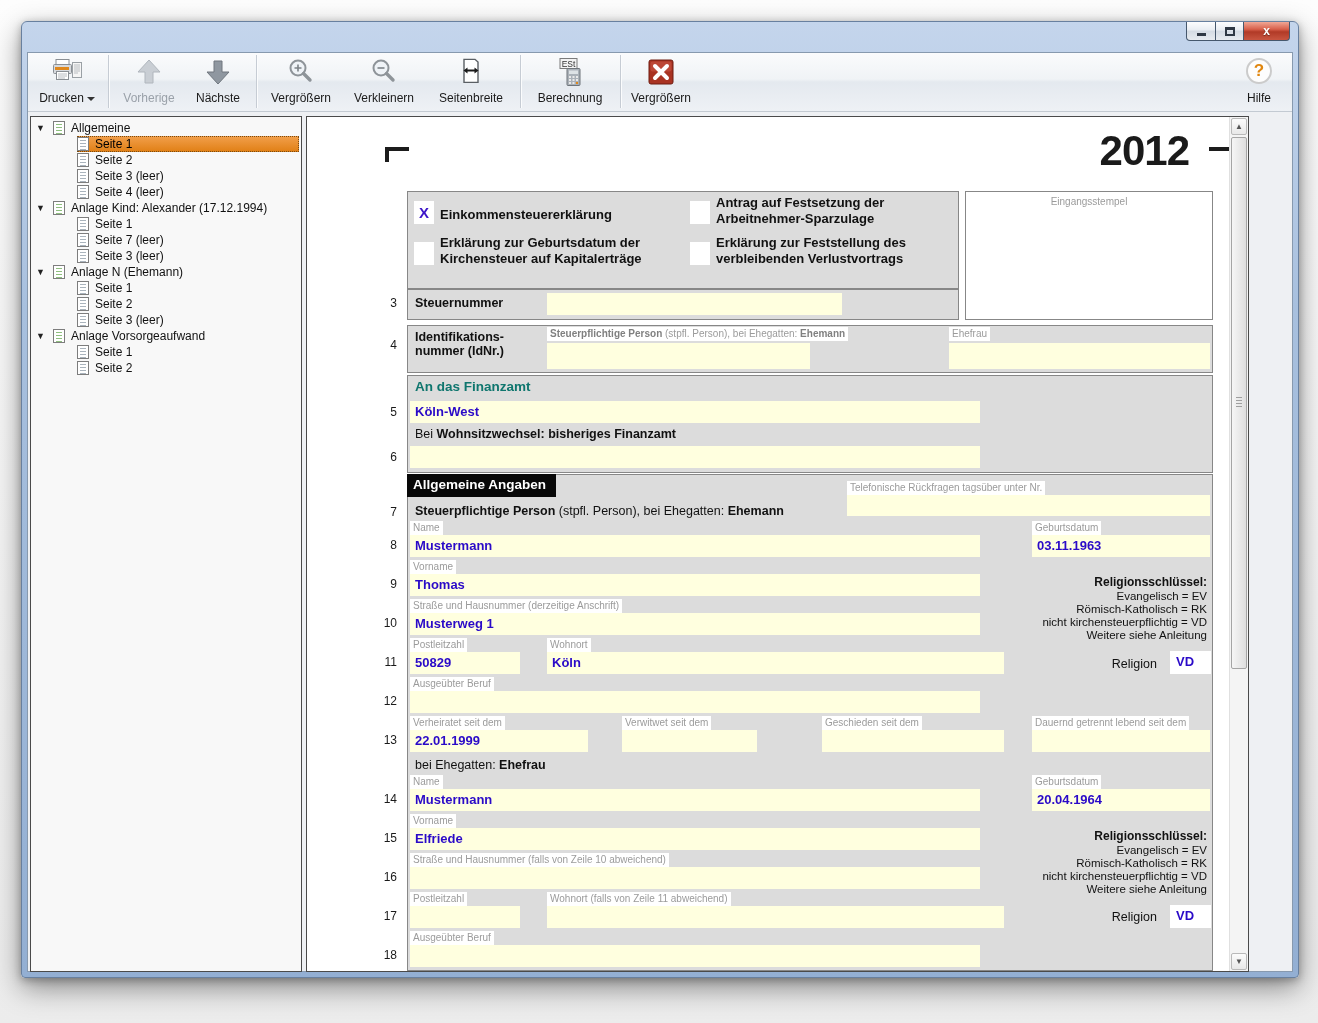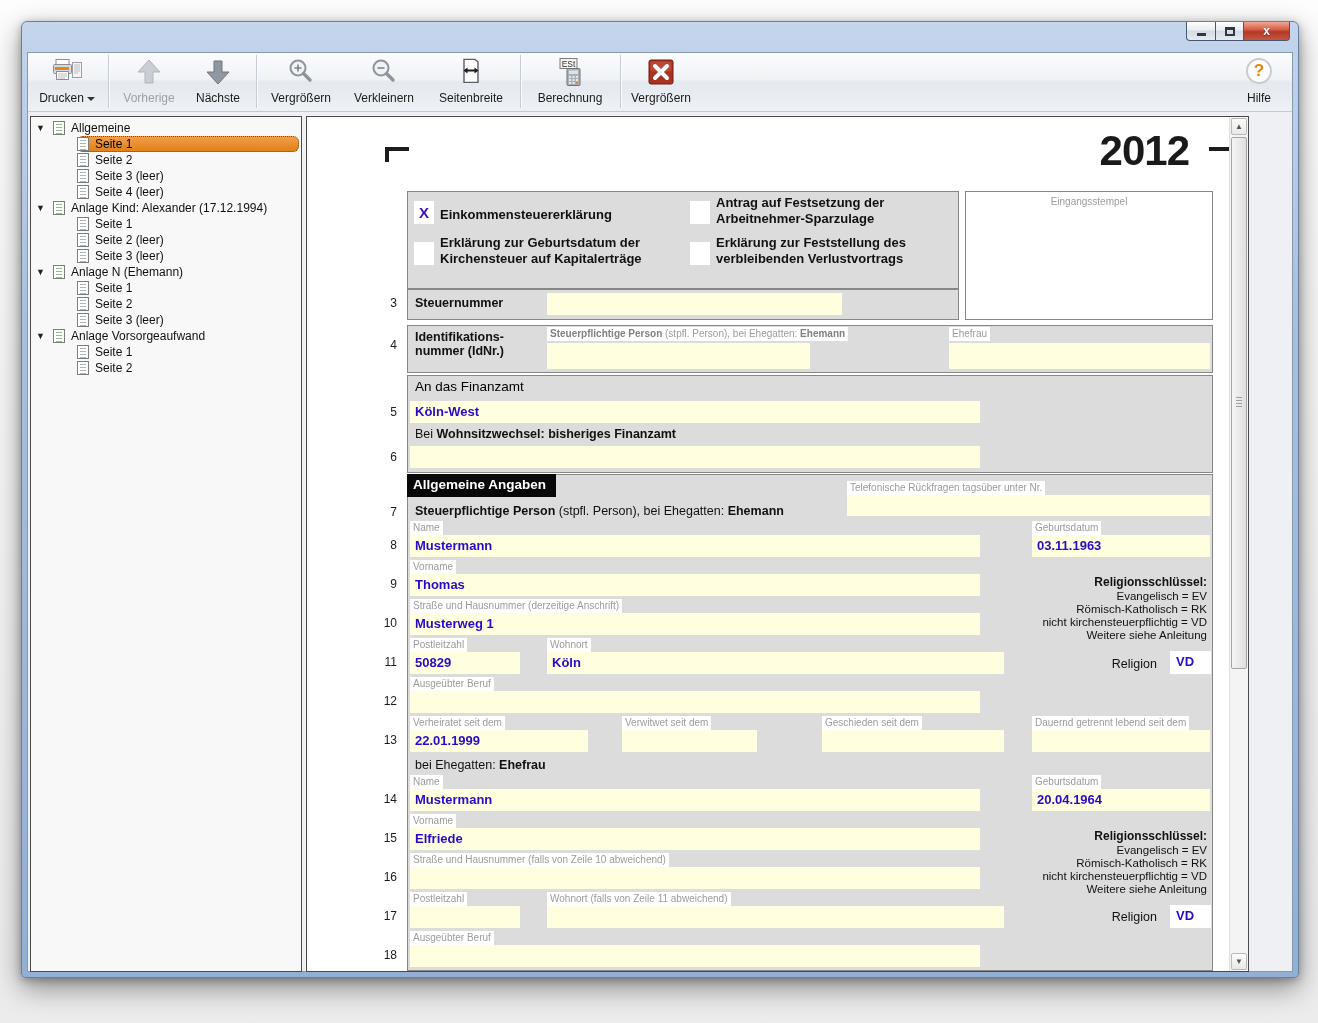--- a/index.html
+++ b/index.html
@@ -55,21 +55,21 @@
     border-top:4px solid #333; margin-left:3px; margin-top:2px; }
   .hilfe-icon { width:26px; height:26px; border-radius:50%; background:#fdfdfd; border:2px solid #cbcbcb;
     display:flex; align-items:center; justify-content:center; }
   .hilfe-icon::before { content:'?'; color:#e0860f; font-weight:bold; font-size:17px; }
 
   
   .sidebar { position:absolute; left:2px; top:63px; width:272px; height:856px;
     background:#f8f8f8; border:1px solid #4a4a4a; overflow:hidden; }
   .tree-item { position:absolute; height:16px; display:flex; align-items:center; font-size:12px; color:#111; }
   .tree-item.parent { left:5px; right:2px; }
-  .tree-item.child  { left:46px; right:2px;border-radius:6px; }
+  .tree-item.child  { left:46px; right:2px; }
   .twisty { width:14px; font-size:9px; color:#222; margin-right:3px; }
   .twisty::before { content:'▼'; }
   .doc-icon { width:12px; height:14px; background:#fff; border:1px solid #7d7d7d; position:relative;
     margin-right:6px; flex:0 0 auto; }
   .doc-icon::before { content:''; position:absolute; left:2px; right:2px; top:2px; height:10px;
     background:repeating-linear-gradient(#aab4bd 0 1px, transparent 1px 3px); }
   .parent .doc-icon::before { background:repeating-linear-gradient(#8fbf7f 0 1px, transparent 1px 3px); }
   .tree-item.selected { background:linear-gradient(#f2a04c,#e07f14); outline:1px dotted #7a4a10; outline-offset:-1px; }
   .tree-item.selected .tree-label { color:#000; }
 
@@ -99,21 +99,21 @@
   .whitebox { position:absolute; background:#fff; border:1px solid #878787; }
   .num { position:absolute; left:64px; width:26px; text-align:right; font-size:12px; color:#1a1a1a; }
   .cb { position:absolute; width:20px; height:23px; background:#fff; display:flex; align-items:center; justify-content:center;
     color:#3c14c8; font-weight:bold; font-size:15px; }
   .decl-label { position:absolute; font-weight:bold; font-size:13px; color:#111; line-height:15px; }
   .strip { position:absolute; background:#fff; color:#9b9b9b; font-size:10px; padding:1px 3px; white-space:nowrap; }
   .strip b { color:#808080; }
   .ylw { position:absolute; background:#ffffdf; height:22px; display:flex; align-items:center; padding-left:5px;
     font-weight:bold; font-size:13px; color:#2a0ac8; white-space:nowrap; overflow:hidden; }
   .boldlabel { position:absolute; font-weight:bold; font-size:12.5px; color:#111; }
-  .sect-hdr { position:absolute; font-weight:normal; font-size:13.5px; color:#000000; }
+  .sect-hdr { position:absolute; font-weight:bold; font-size:13.5px; color:#0f766e; }
   .black-hdr { position:absolute; background:#080808; color:#fff; font-weight:bold; font-size:13.5px; padding:3px 10px 4px 6px; }
   .mixed { position:absolute; font-size:12.5px; color:#111; white-space:nowrap; }
   .relkey { position:absolute; width:300px; text-align:right; font-size:11.5px; color:#111; line-height:13.4px; }
   .relkey .t { font-weight:bold; font-size:12px; }
   .rel-label { position:absolute; width:170px; text-align:right; font-size:12.5px; color:#111; }
   .vd { position:absolute; width:41px; height:23px; background:#fff; display:flex; align-items:center; padding-left:6px;
     font-weight:bold; font-size:13px; color:#2a0ac8; }
   .stamp-label { position:absolute; left:0; right:0; top:4px; text-align:center; color:#9b9b9b; font-size:10px; }
 </style>
 </head>
@@ -265,21 +265,21 @@
           <span class="twisty"></span>
           <span class="doc-icon"></span>
           <span class="tree-label">Anlage Kind: Alexander (17.12.1994)</span>
         </div>
       <div class="tree-item child" style="top:99px">
           <span class="doc-icon"></span>
           <span class="tree-label">Seite 1</span>
         </div>
       <div class="tree-item child" style="top:115px">
           <span class="doc-icon"></span>
-          <span class="tree-label">Seite 2 (leer)</span>
+          <span class="tree-label">Seite 7 (leer)</span>
         </div>
       <div class="tree-item child" style="top:131px">
           <span class="doc-icon"></span>
           <span class="tree-label">Seite 3 (leer)</span>
         </div>
       <div class="tree-item parent" style="top:147px">
           <span class="twisty"></span>
           <span class="doc-icon"></span>
           <span class="tree-label">Anlage N (Ehemann)</span>
         </div>

